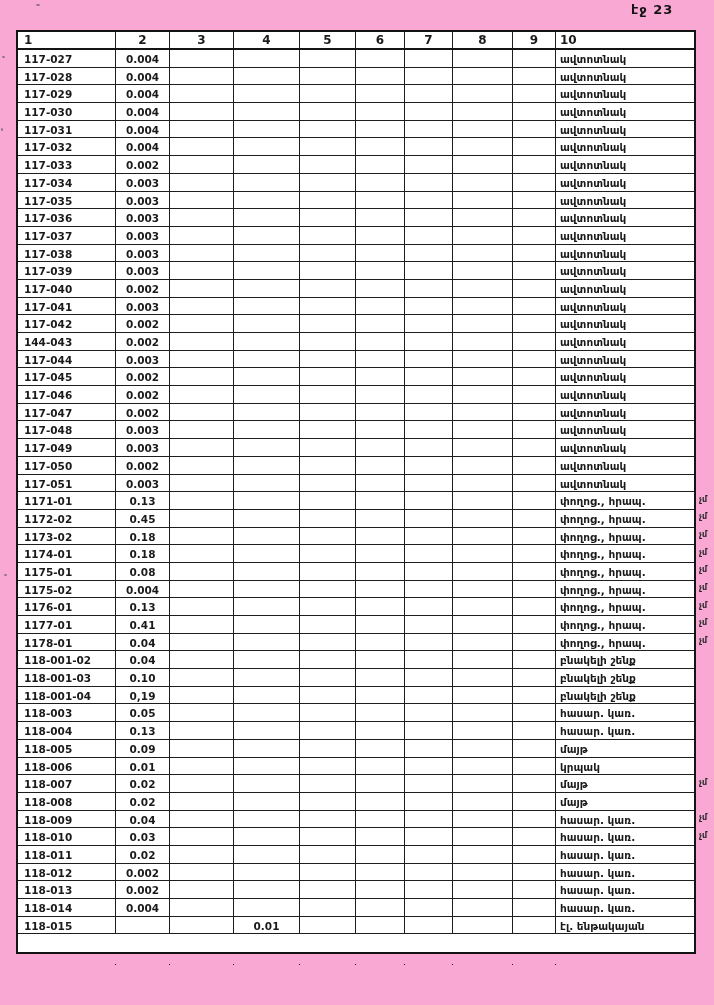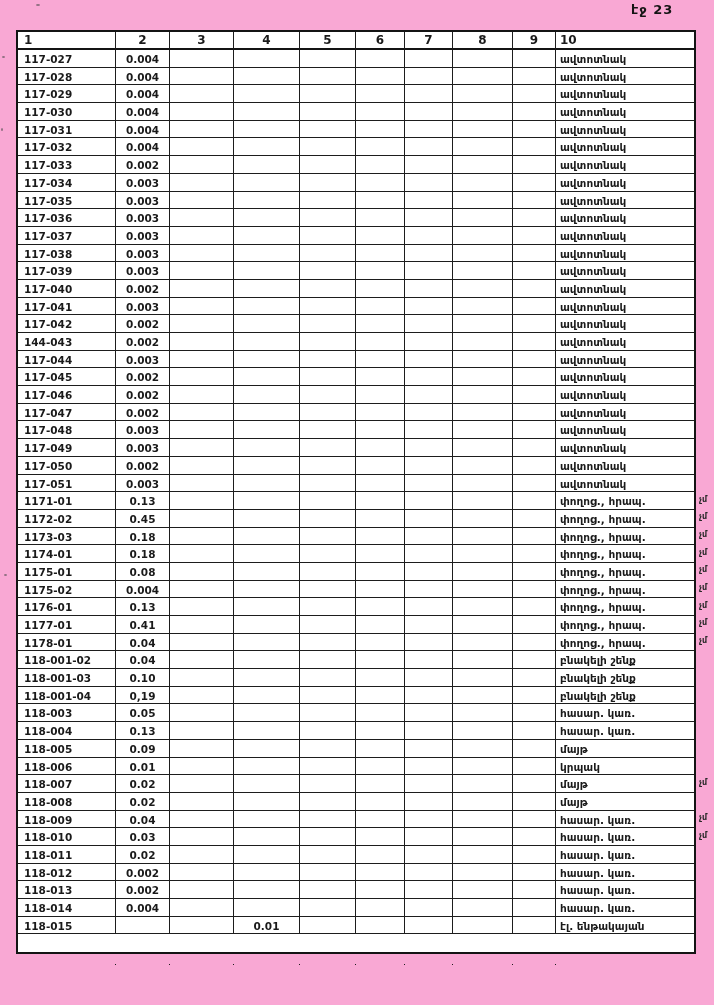--- a/index.html
+++ b/index.html
@@ -413,21 +413,21 @@
           <div class="cell c3"></div>
           <div class="cell c4"></div>
           <div class="cell c5"></div>
           <div class="cell c6"></div>
           <div class="cell c7"></div>
           <div class="cell c8"></div>
           <div class="cell c9"></div>
           <div class="cell c10">փողոց., հրապ.</div>
         </div>
         <div class="trow">
-          <div class="cell c1">1173-03</div>
+          <div class="cell c1">1173-02</div>
           <div class="cell c2">0.18</div>
           <div class="cell c3"></div>
           <div class="cell c4"></div>
           <div class="cell c5"></div>
           <div class="cell c6"></div>
           <div class="cell c7"></div>
           <div class="cell c8"></div>
           <div class="cell c9"></div>
           <div class="cell c10">փողոց., հրապ.</div>
         </div>

